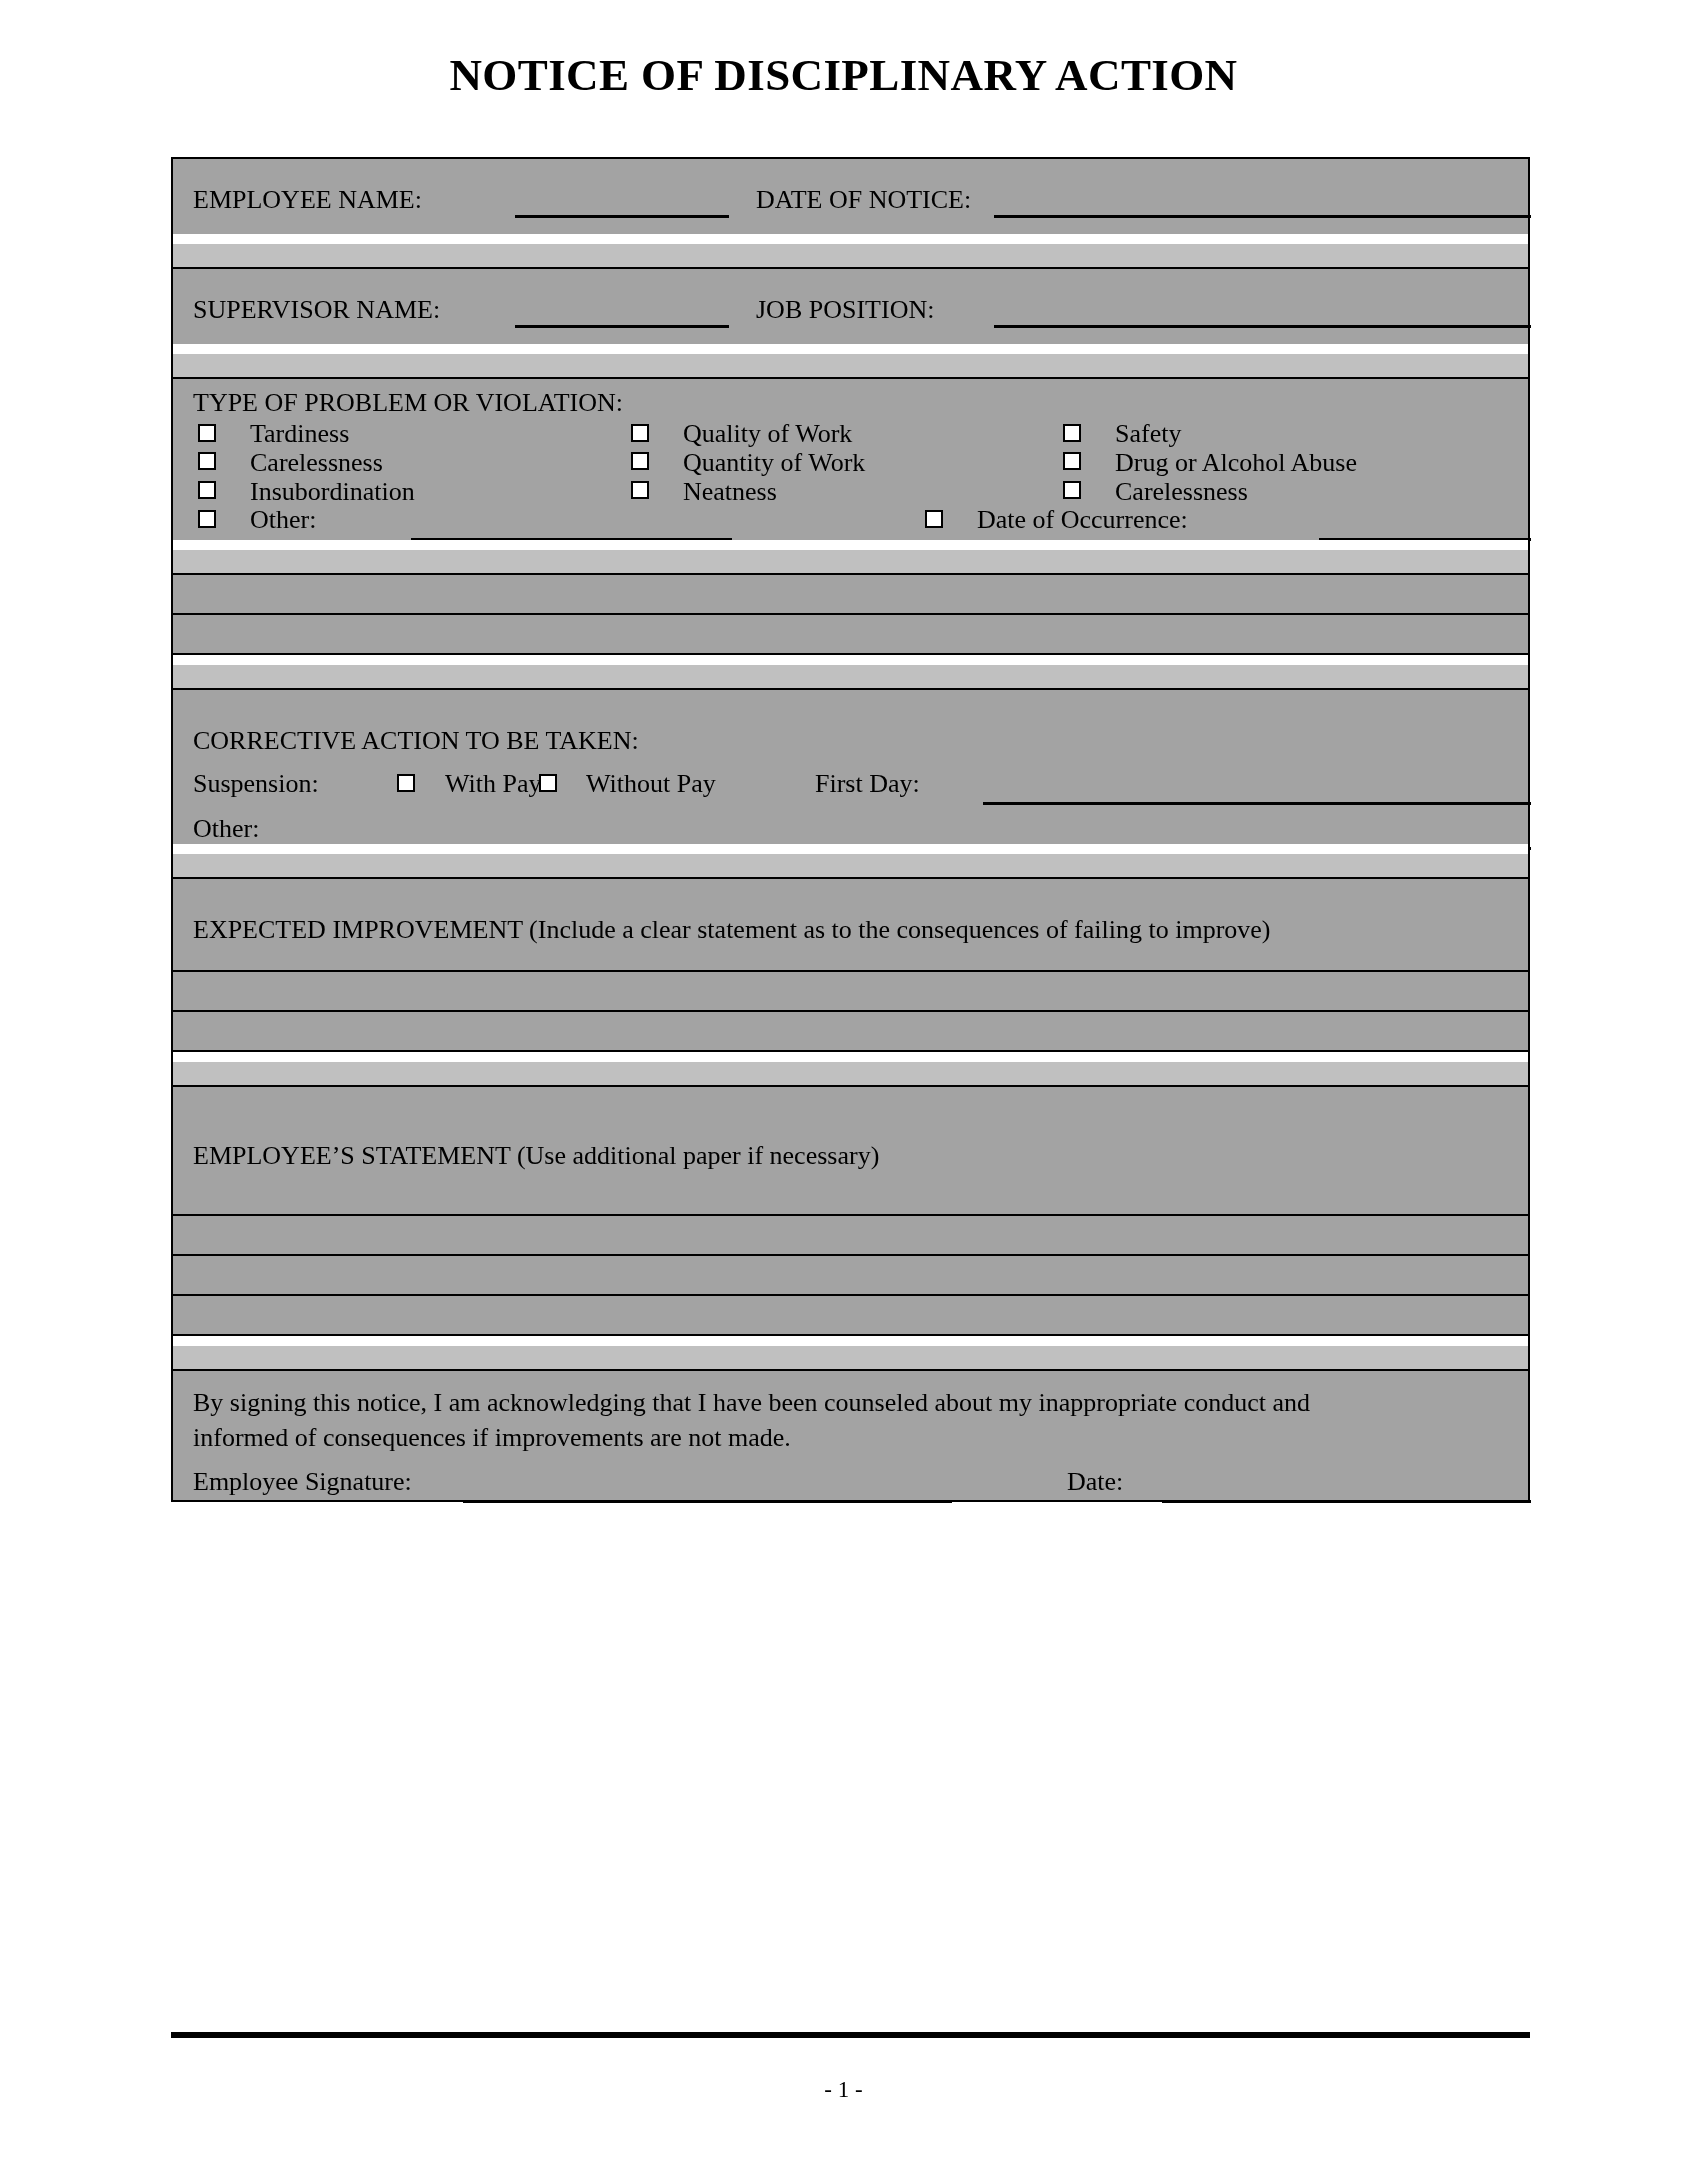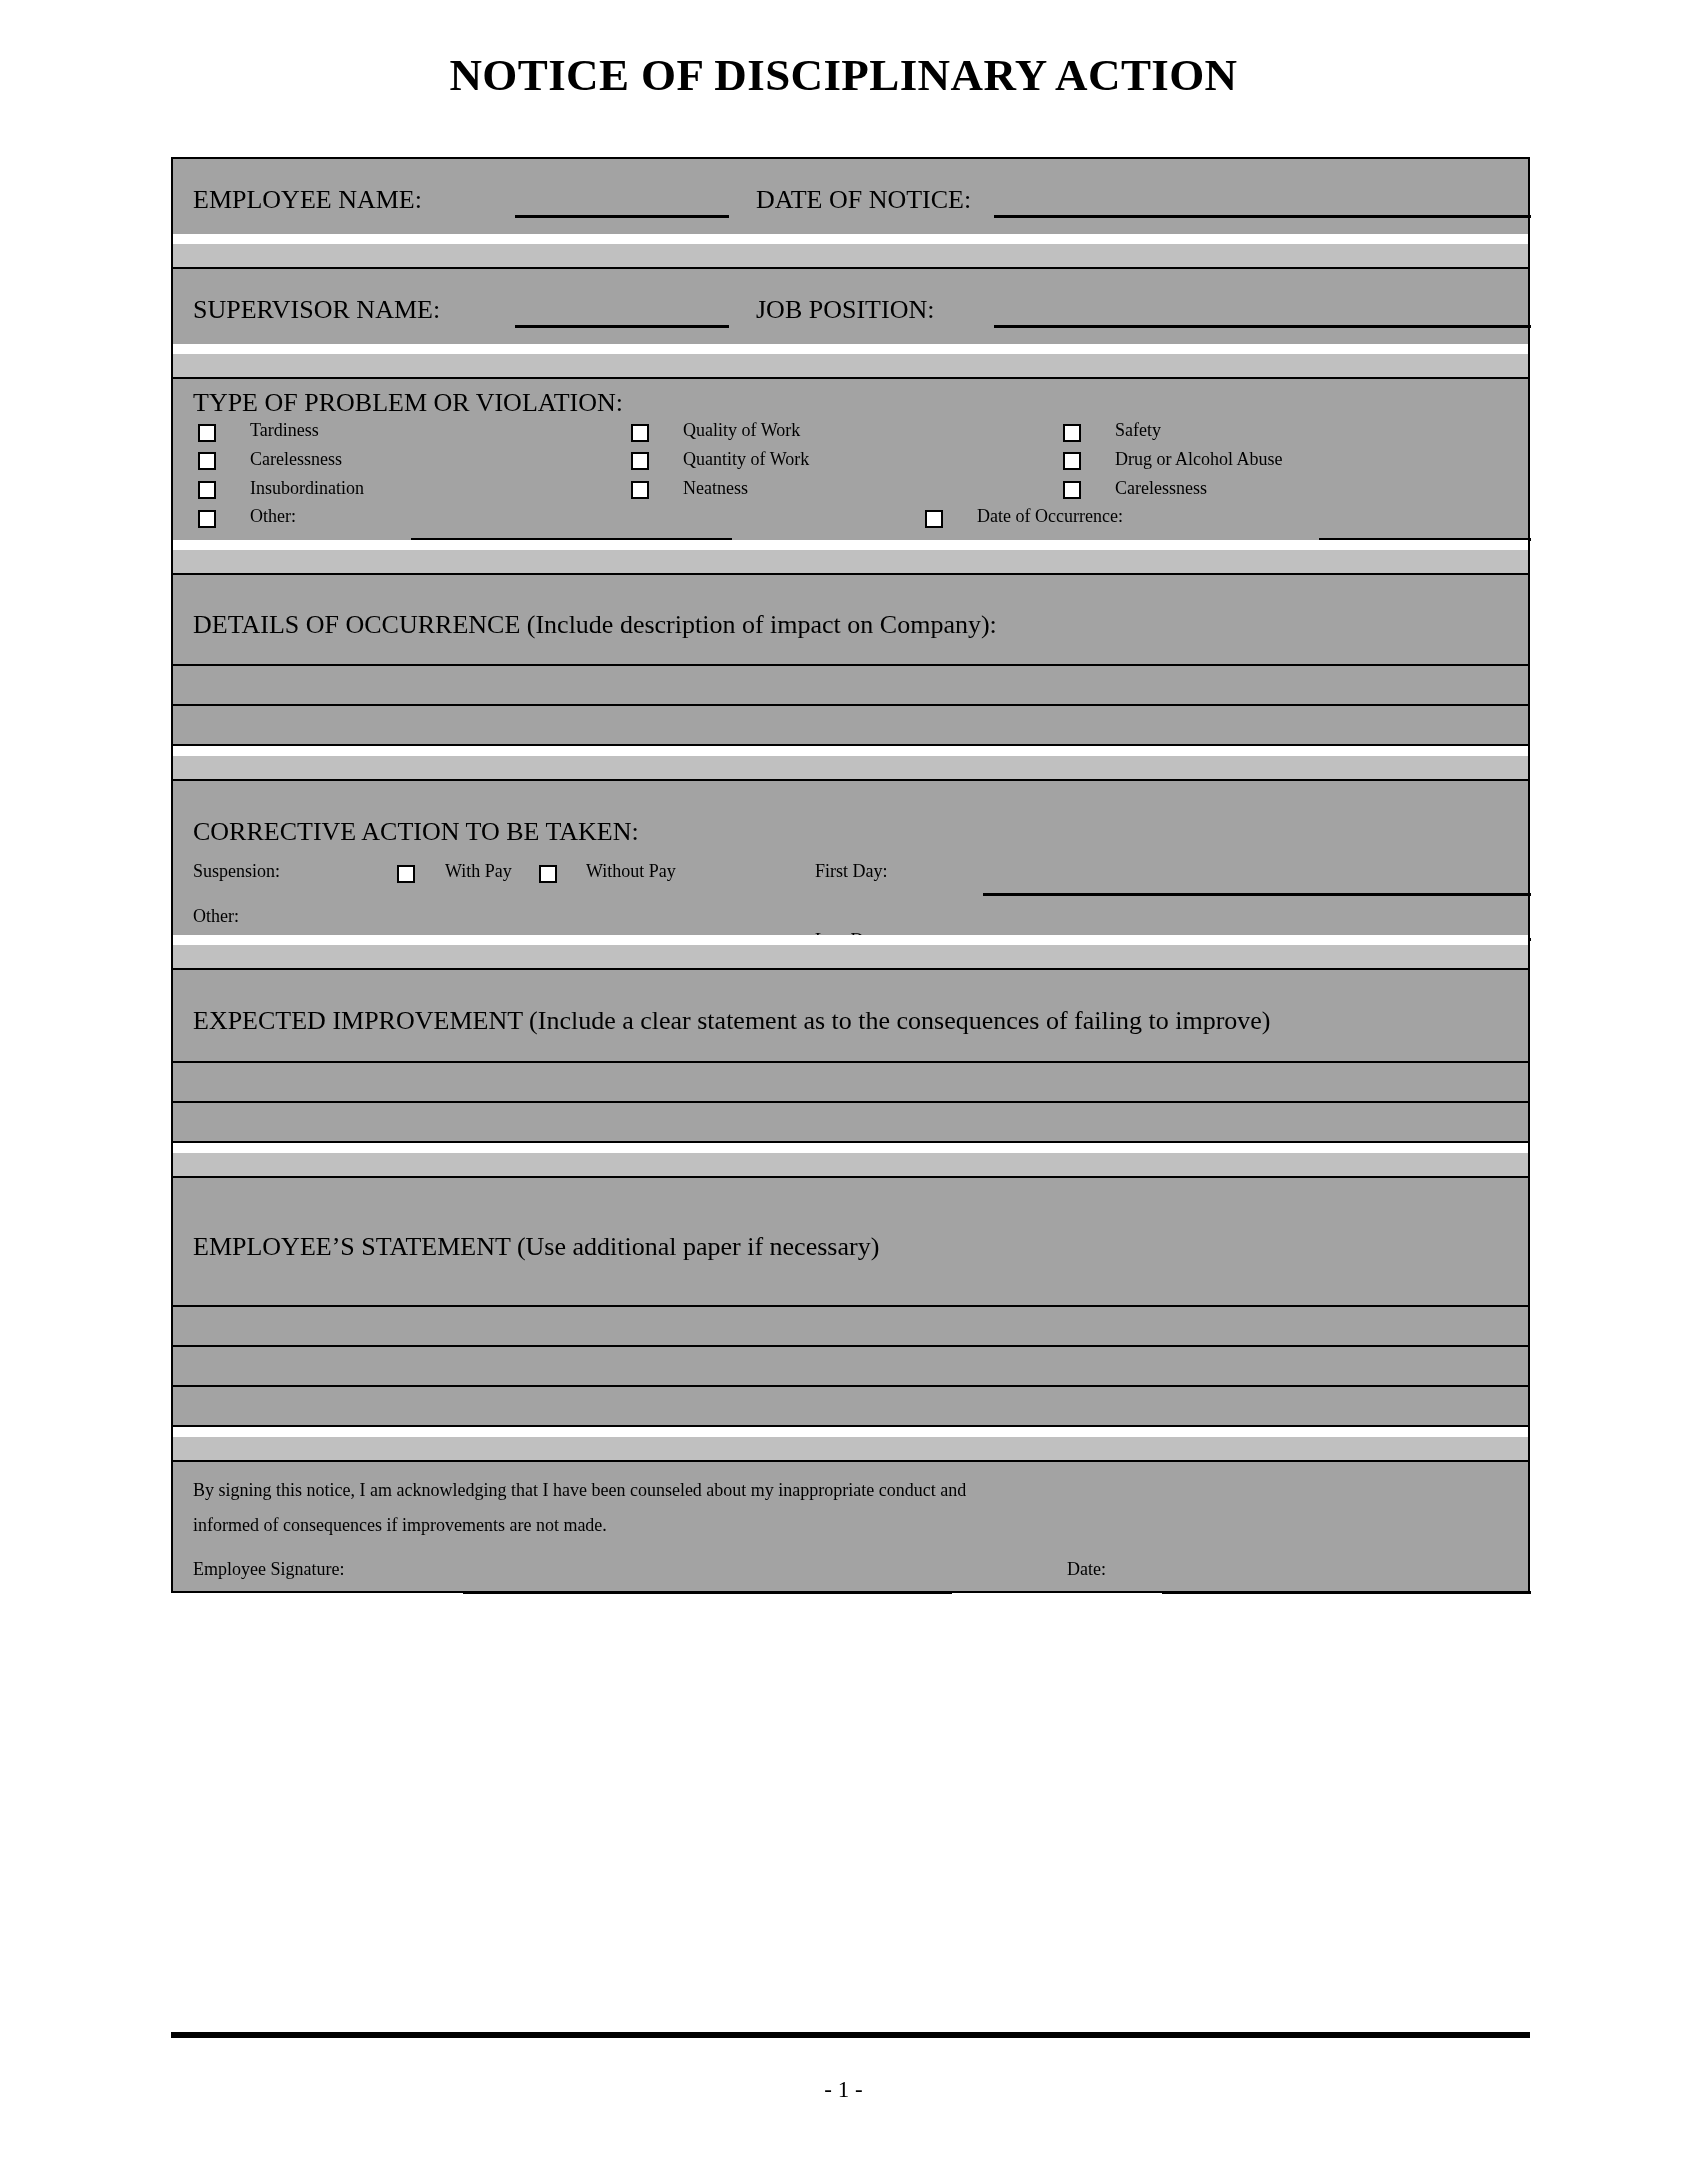--- a/index.html
+++ b/index.html
@@ -76,21 +76,21 @@
   .gray-row .band {
     position: absolute;
     left: 0; right: 0; bottom: 0;
     height: 23px;
     background: #c0c0c0;
   }
 
   
   .lbl {
     position: absolute;
-    font-size: 18px;
+    font-size: 26px;
     white-space: nowrap;
     line-height: 1;
   }
   .lbl.caps { font-size: 26px; }
 
   
   .rule {
     position: absolute;
     height: 0;
     border-bottom: 3.5px solid #000;
@@ -199,23 +199,20 @@
       <span class="cbx" style="left:752px; top:131px;"></span>
       <span class="lbl" style="left:804px; top:128px;">Date of Occurrence:</span>
       <span class="lbl" style="left:1153px; top:128px;"></span>
       <div class="rule" style="left:1146px; top:159px; right:-2.6px;"></div>
     </div>
 
     <div class="gray-row">
       <div class="band"></div>
     </div>
 
-    <div class="section" style="height:91px;">
-      <span class="lbl caps" style="left:20px; top:37px;">DETAILS OF OCCURRENCE (Include description of impact on Company):</span>
-    </div>
     <div class="blank-row"></div>
     <div class="blank-row"></div>
 
     <div class="gray-row">
       <div class="band"></div>
     </div>
 
     <div class="section" style="height:154px; border-bottom:none;">
       <span class="lbl caps" style="left:20px; top:38px;">CORRECTIVE ACTION TO BE TAKEN:</span>
 

